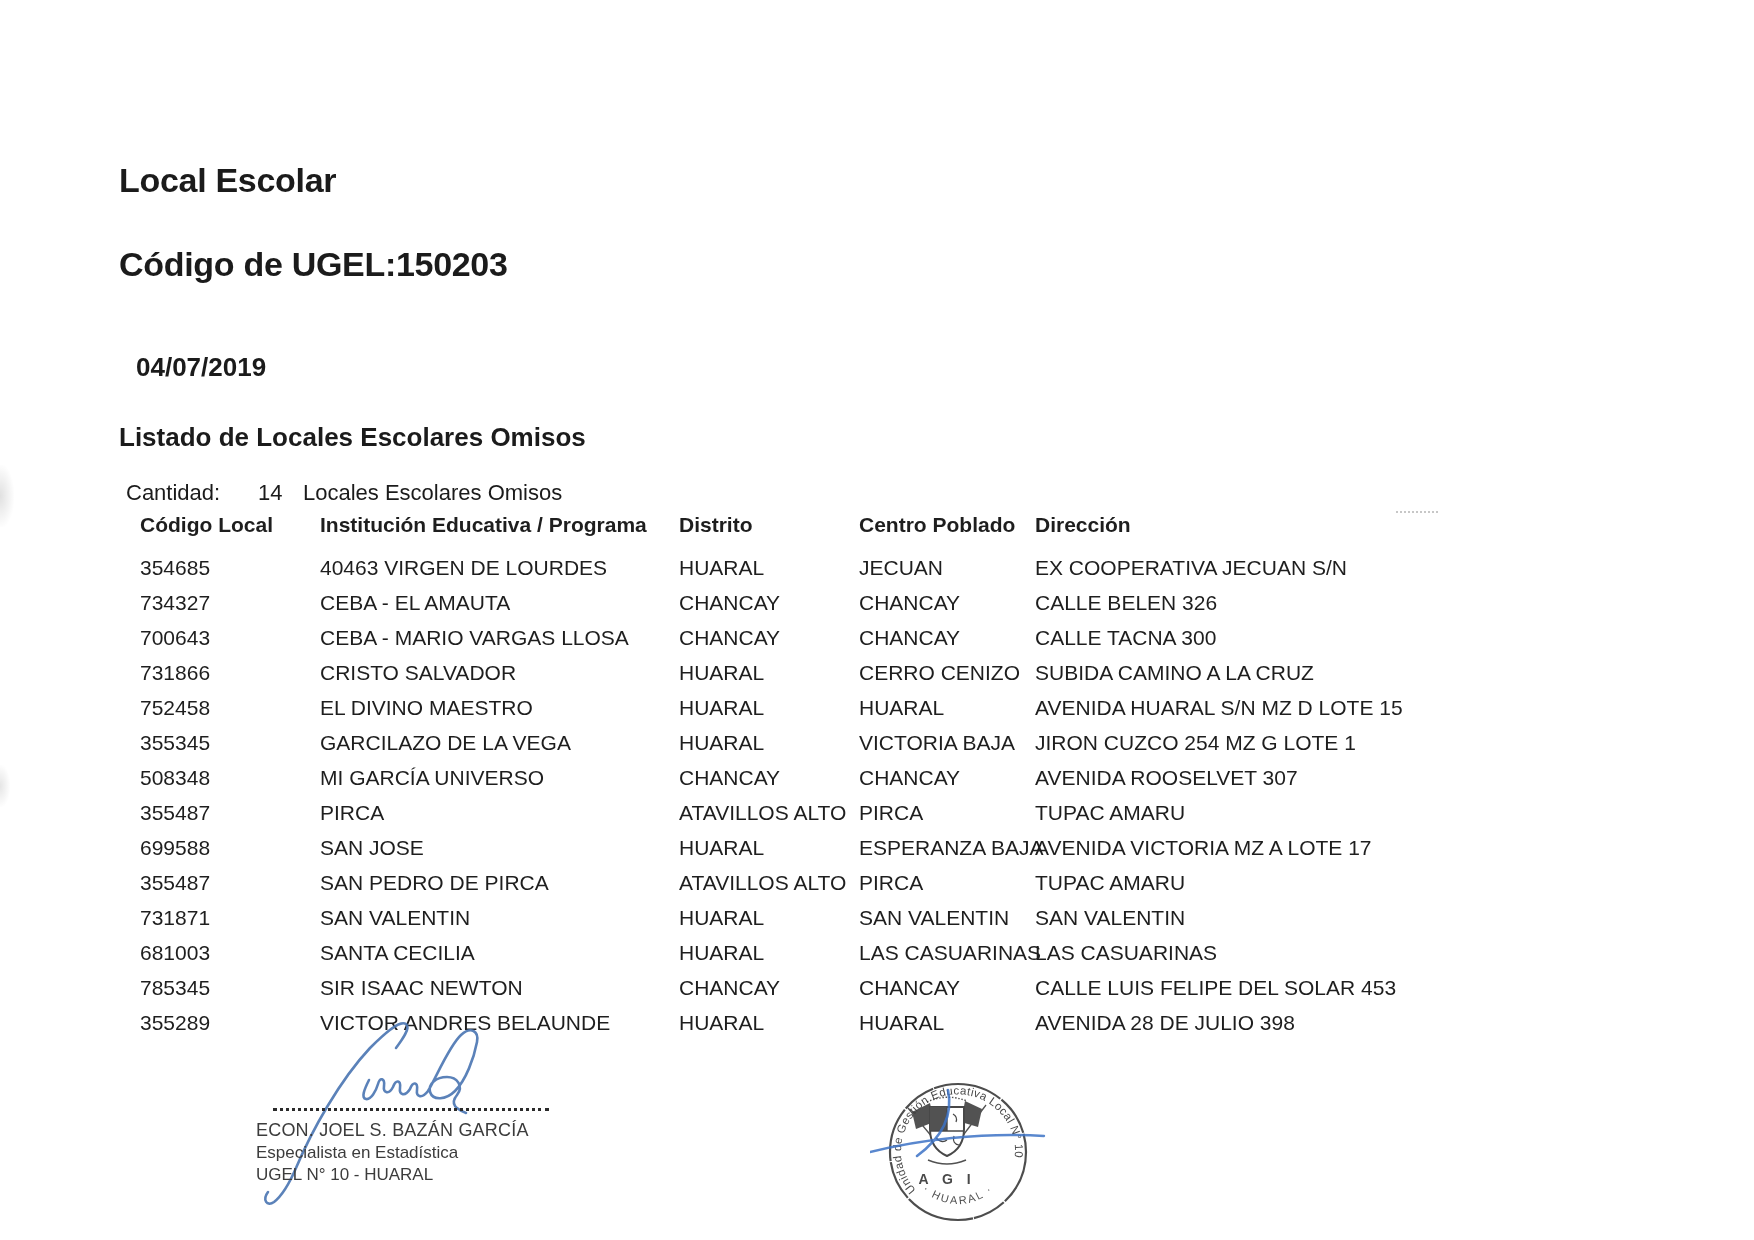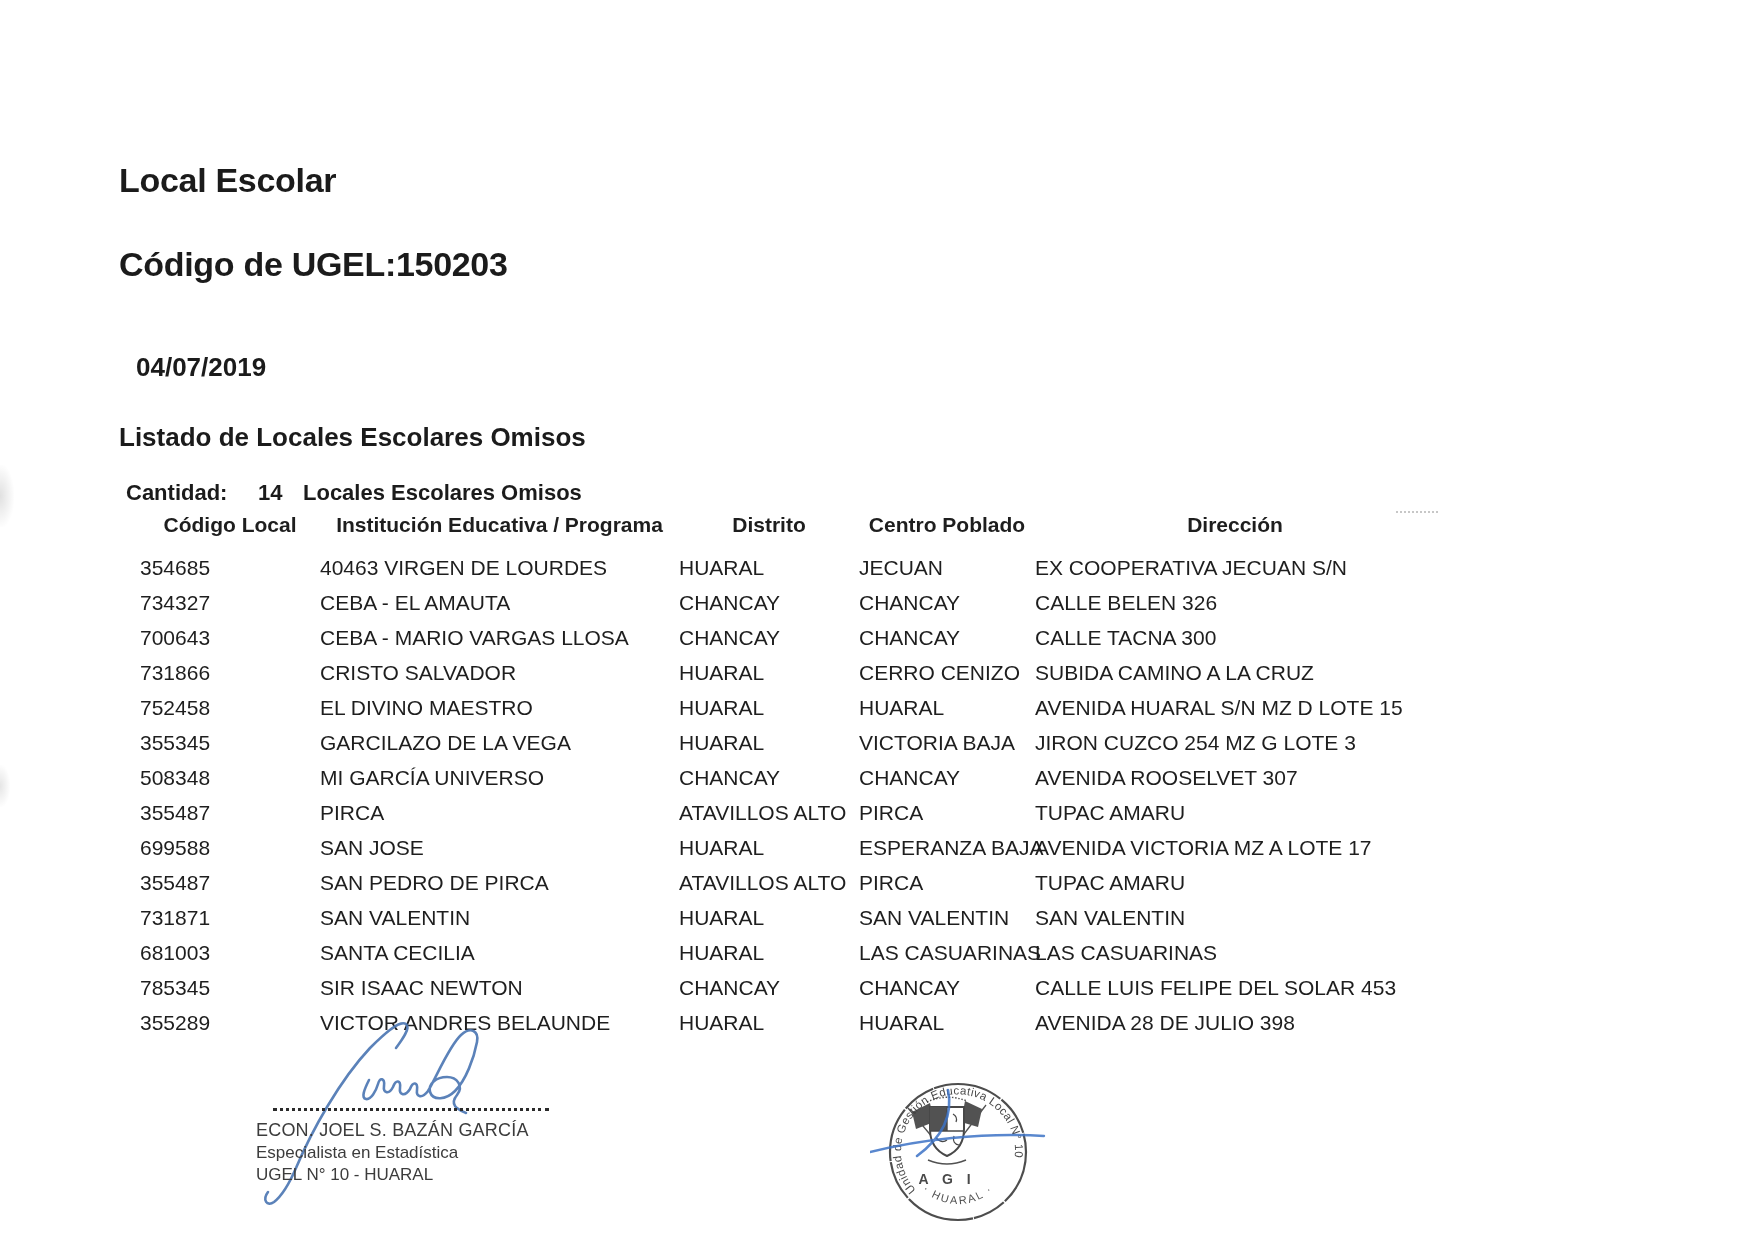--- a/index.html
+++ b/index.html
@@ -3,27 +3,27 @@
 <meta charset="utf-8">
 <style>
   html,body{margin:0;padding:0;background:#ffffff;}
   .page{
     position:relative;width:1754px;height:1240px;background:#fff;
     font-family:"Liberation Sans",sans-serif;color:#1e1e1e;overflow:hidden;
   }
   .abs{position:absolute;white-space:nowrap;}
   .h1{font-size:34px;font-weight:700;letter-spacing:-0.3px;color:#1b1b1b;}
   .h2{font-size:26px;font-weight:700;color:#1b1b1b;}
-  .h3{font-size:22px;font-weight:700;color:#1b1b1b;text-align:right;}
+  .h3{font-size:22px;font-weight:400;color:#1b1b1b;text-align:right;}
 
   
   .table{position:absolute;left:140px;top:506px;width:1295px;}
   .thead,.tr{display:grid;grid-template-columns:180px 359px 180px 176px 400px;align-items:center;}
   .thead{height:38px;font-weight:700;font-size:21px;}
-  .th{text-align:center;white-space:nowrap;}
+  .th{white-space:nowrap;}
   .tbody{margin-top:6px;}
   .tr{height:35px;font-size:21px;}
   .td{white-space:nowrap;}
   .td.c1{text-align:left;padding-right:50px;}
 
   
   .sigblock{position:absolute;left:256px;top:1108px;width:310px;color:#3c3c3c;}
   .dotline{width:276px;margin:0 auto 8px auto;border-top:3px dotted #2b2b2b;height:0;}
   .signame{font-size:18px;letter-spacing:0.2px;line-height:23px;}
   .sigrole{font-size:17px;line-height:22px;}
@@ -96,21 +96,21 @@
           <div class="td c2">EL DIVINO MAESTRO</div>
           <div class="td c3">HUARAL</div>
           <div class="td c4">HUARAL</div>
           <div class="td c5">AVENIDA HUARAL S/N MZ D LOTE 15</div>
         </div>
         <div class="tr">
           <div class="td c1">355345</div>
           <div class="td c2">GARCILAZO DE LA VEGA</div>
           <div class="td c3">HUARAL</div>
           <div class="td c4">VICTORIA BAJA</div>
-          <div class="td c5">JIRON CUZCO 254 MZ G LOTE 3</div>
+          <div class="td c5">JIRON CUZCO 254 MZ G LOTE 1</div>
         </div>
         <div class="tr">
           <div class="td c1">508348</div>
           <div class="td c2">MI GARCÍA UNIVERSO</div>
           <div class="td c3">CHANCAY</div>
           <div class="td c4">CHANCAY</div>
           <div class="td c5">AVENIDA ROOSELVET 307</div>
         </div>
         <div class="tr">
           <div class="td c1">355487</div>

